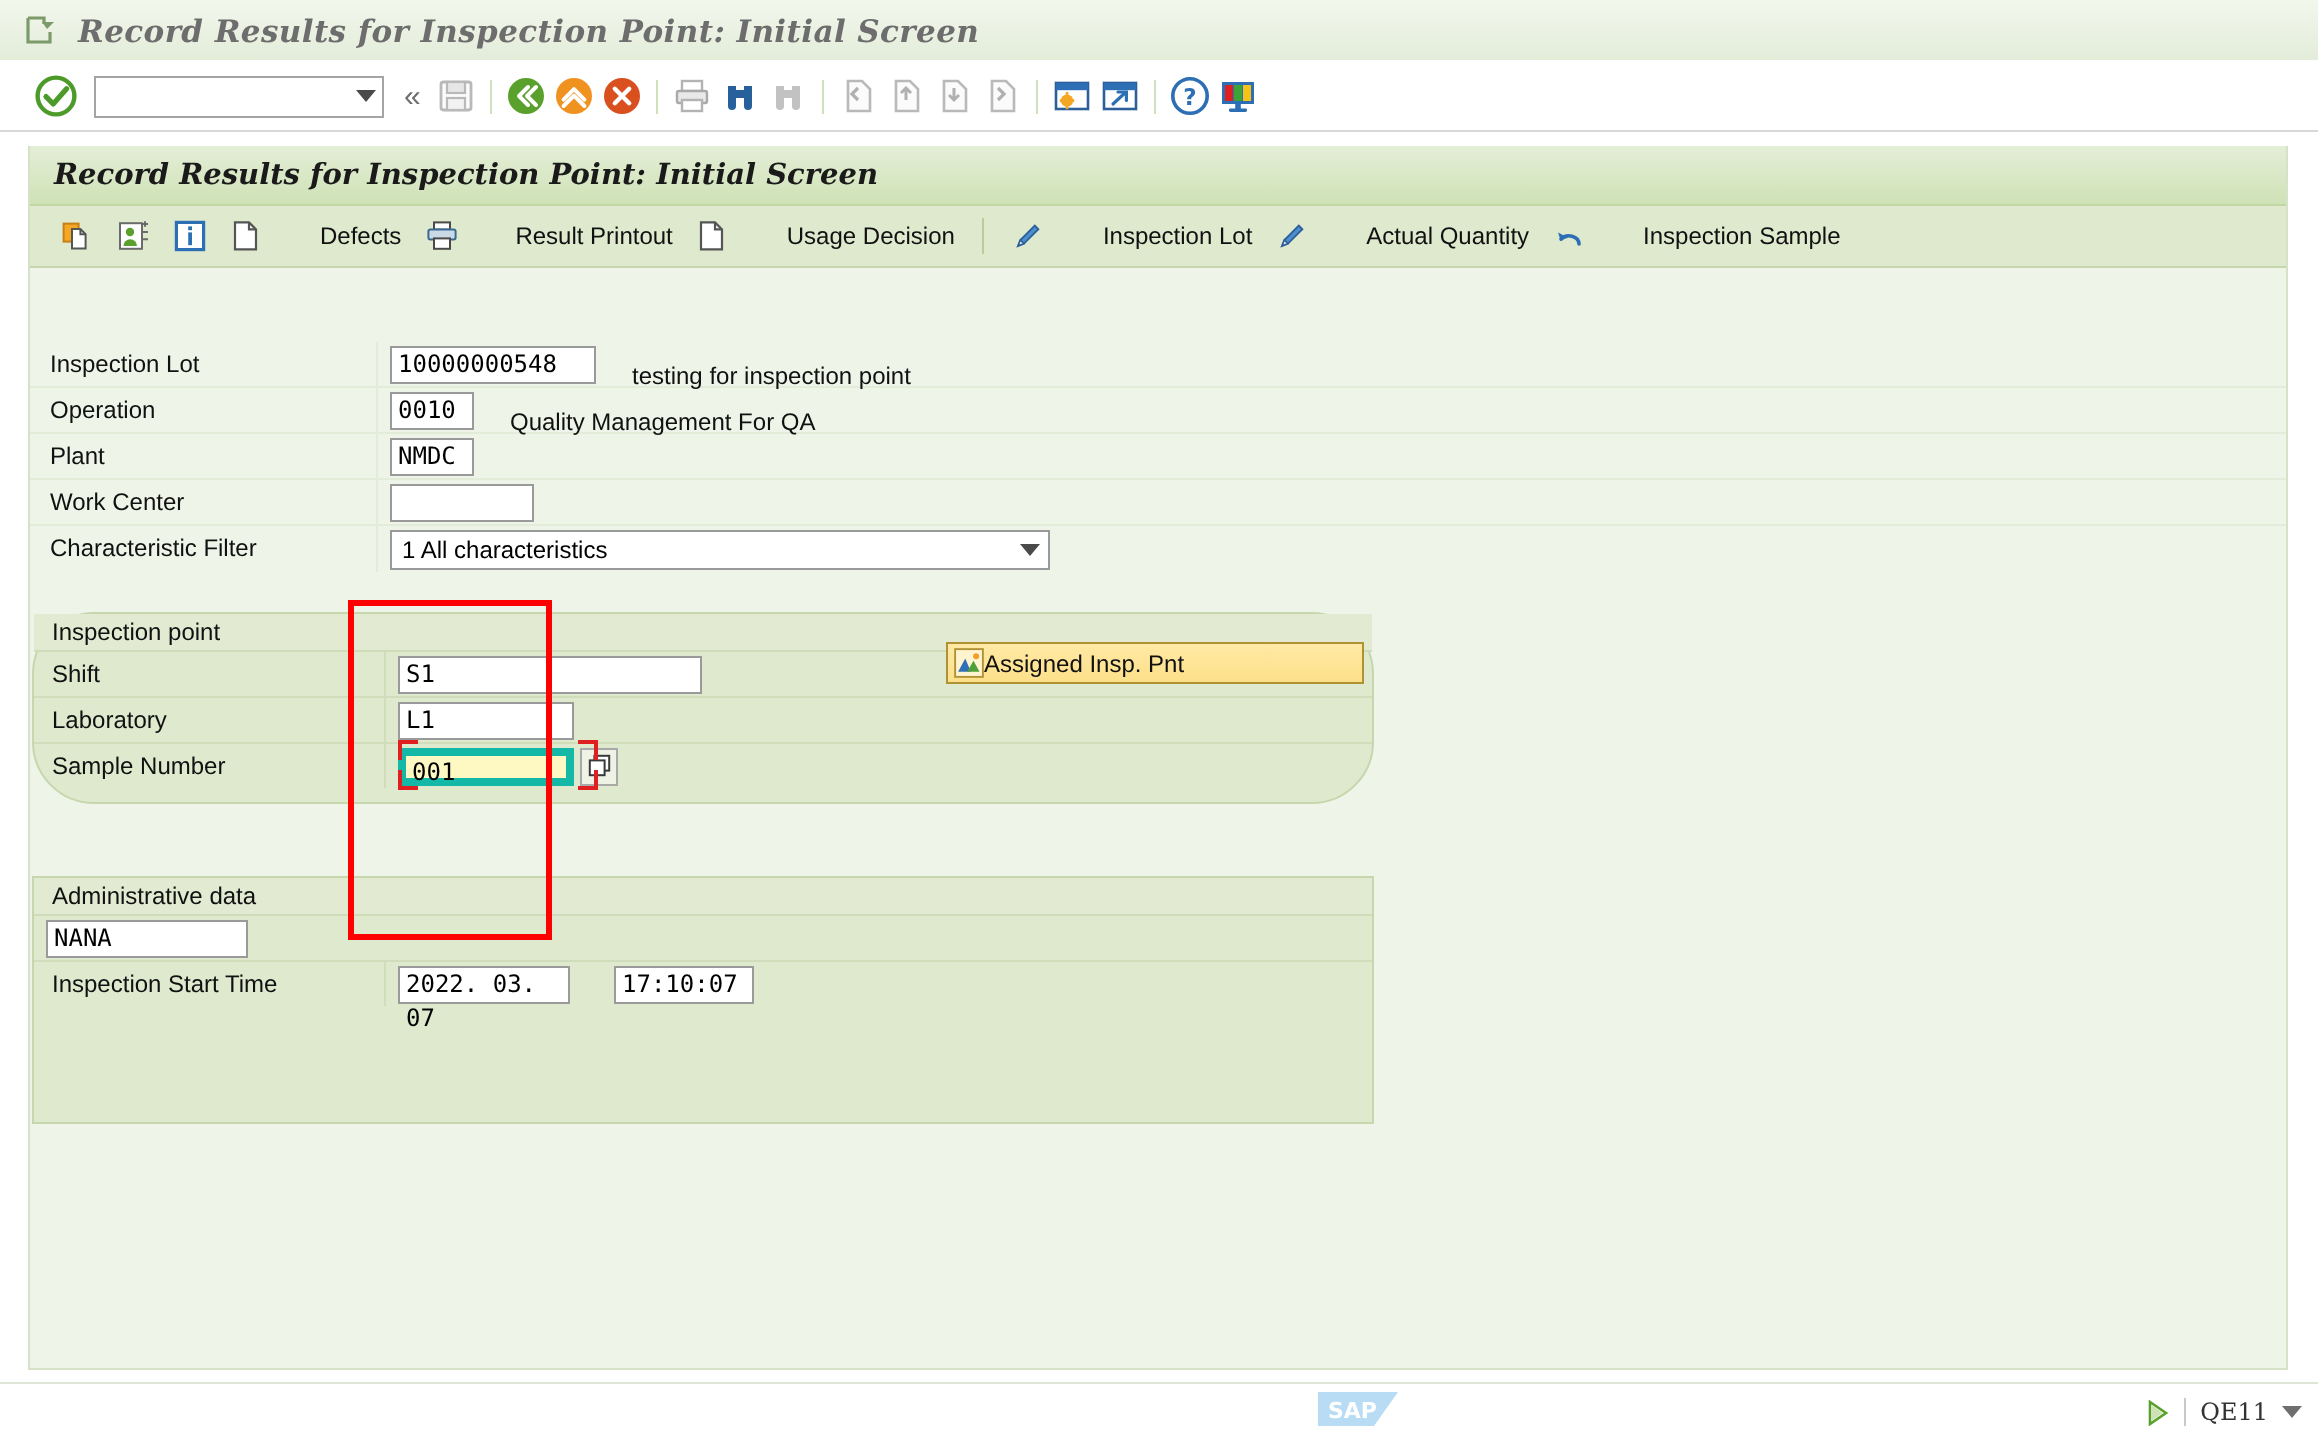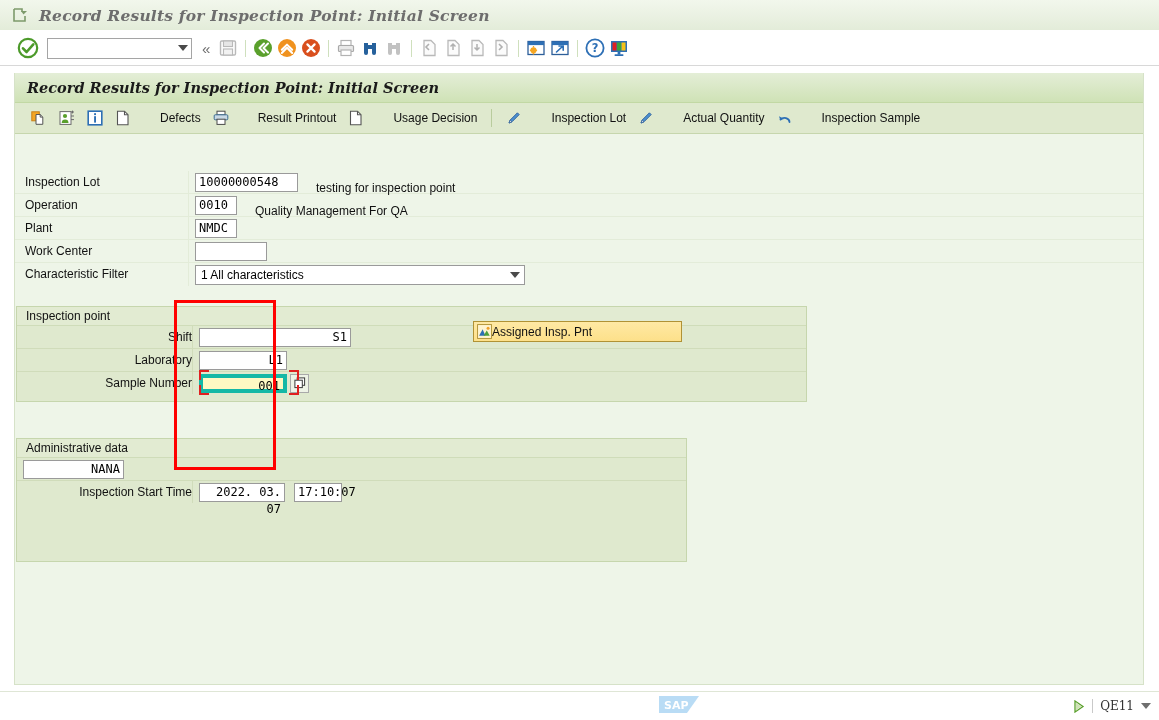--- a/index.html
+++ b/index.html
@@ -255,21 +255,20 @@
     color: #111;
     border-bottom: 1px solid #cfdcb9;
     background: #e2ebd2;
   }
   .grow {
     display: flex;
     align-items: center;
     height: 22px;
     border-bottom: 1px solid #d0dcba;
     position: relative;
-    text-align: right;
   }
   .glabel {
     width: 176px;
     padding-left: 9px;
     box-sizing: border-box;
     font-size: 12px;
     color: #111;
     border-right: 1px solid #d0dcba;
     height: 22px;
     line-height: 22px;
@@ -595,21 +594,21 @@
 
       <div class="frow" style="height:23px;border-bottom:none">
         <div class="flabel" style="height:23px;line-height:23px">Characteristic Filter</div>
         <div class="fcombo">
           <span>1 All characteristics</span>
           <span class="tri-down"></span>
         </div>
       </div>
     </div>
 
-    <div class="groupbox" style="left:1px; top:233px; width:791px; height:96px;">
+    <div class="groupbox" style="left:1px; top:233px; width:671px; height:96px;border-radius:31px;">
       <div class="group-header">Inspection point</div>
 
       <div class="grow">
         <div class="glabel">Shift</div>
         <div class="fin" style="width:152px">S1</div>
       </div>
 
       <div class="grow">
         <div class="glabel">Laboratory</div>
         <div class="fin" style="width:88px">L1</div>
@@ -647,21 +646,21 @@
     <div class="groupbox" style="left:1px; top:365px; width:671px; height:124px;">
       <div class="group-header">Administrative data</div>
 
       <div class="grow">
         <div class="fin" style="width:101px">NANA</div>
       </div>
 
       <div class="grow" style="border-bottom:none">
         <div class="glabel">Inspection Start Time</div>
         <div class="fin" style="width:86px">2022. 03. 07</div>
-        <div class="fin" style="width:48px; margin-left:9px">17:10:07</div>
+        <div class="fin" style="width:70px; margin-left:22px">17:10:07</div>
       </div>
     </div>
 
   </div>
 
   <div class="annot-rect" style="left:174px; top:233px; width:102px; height:170px;"></div>
 </div>
 
 <div class="statusbar">
   <svg class="sap-logo" viewBox="0 0 44 17">

